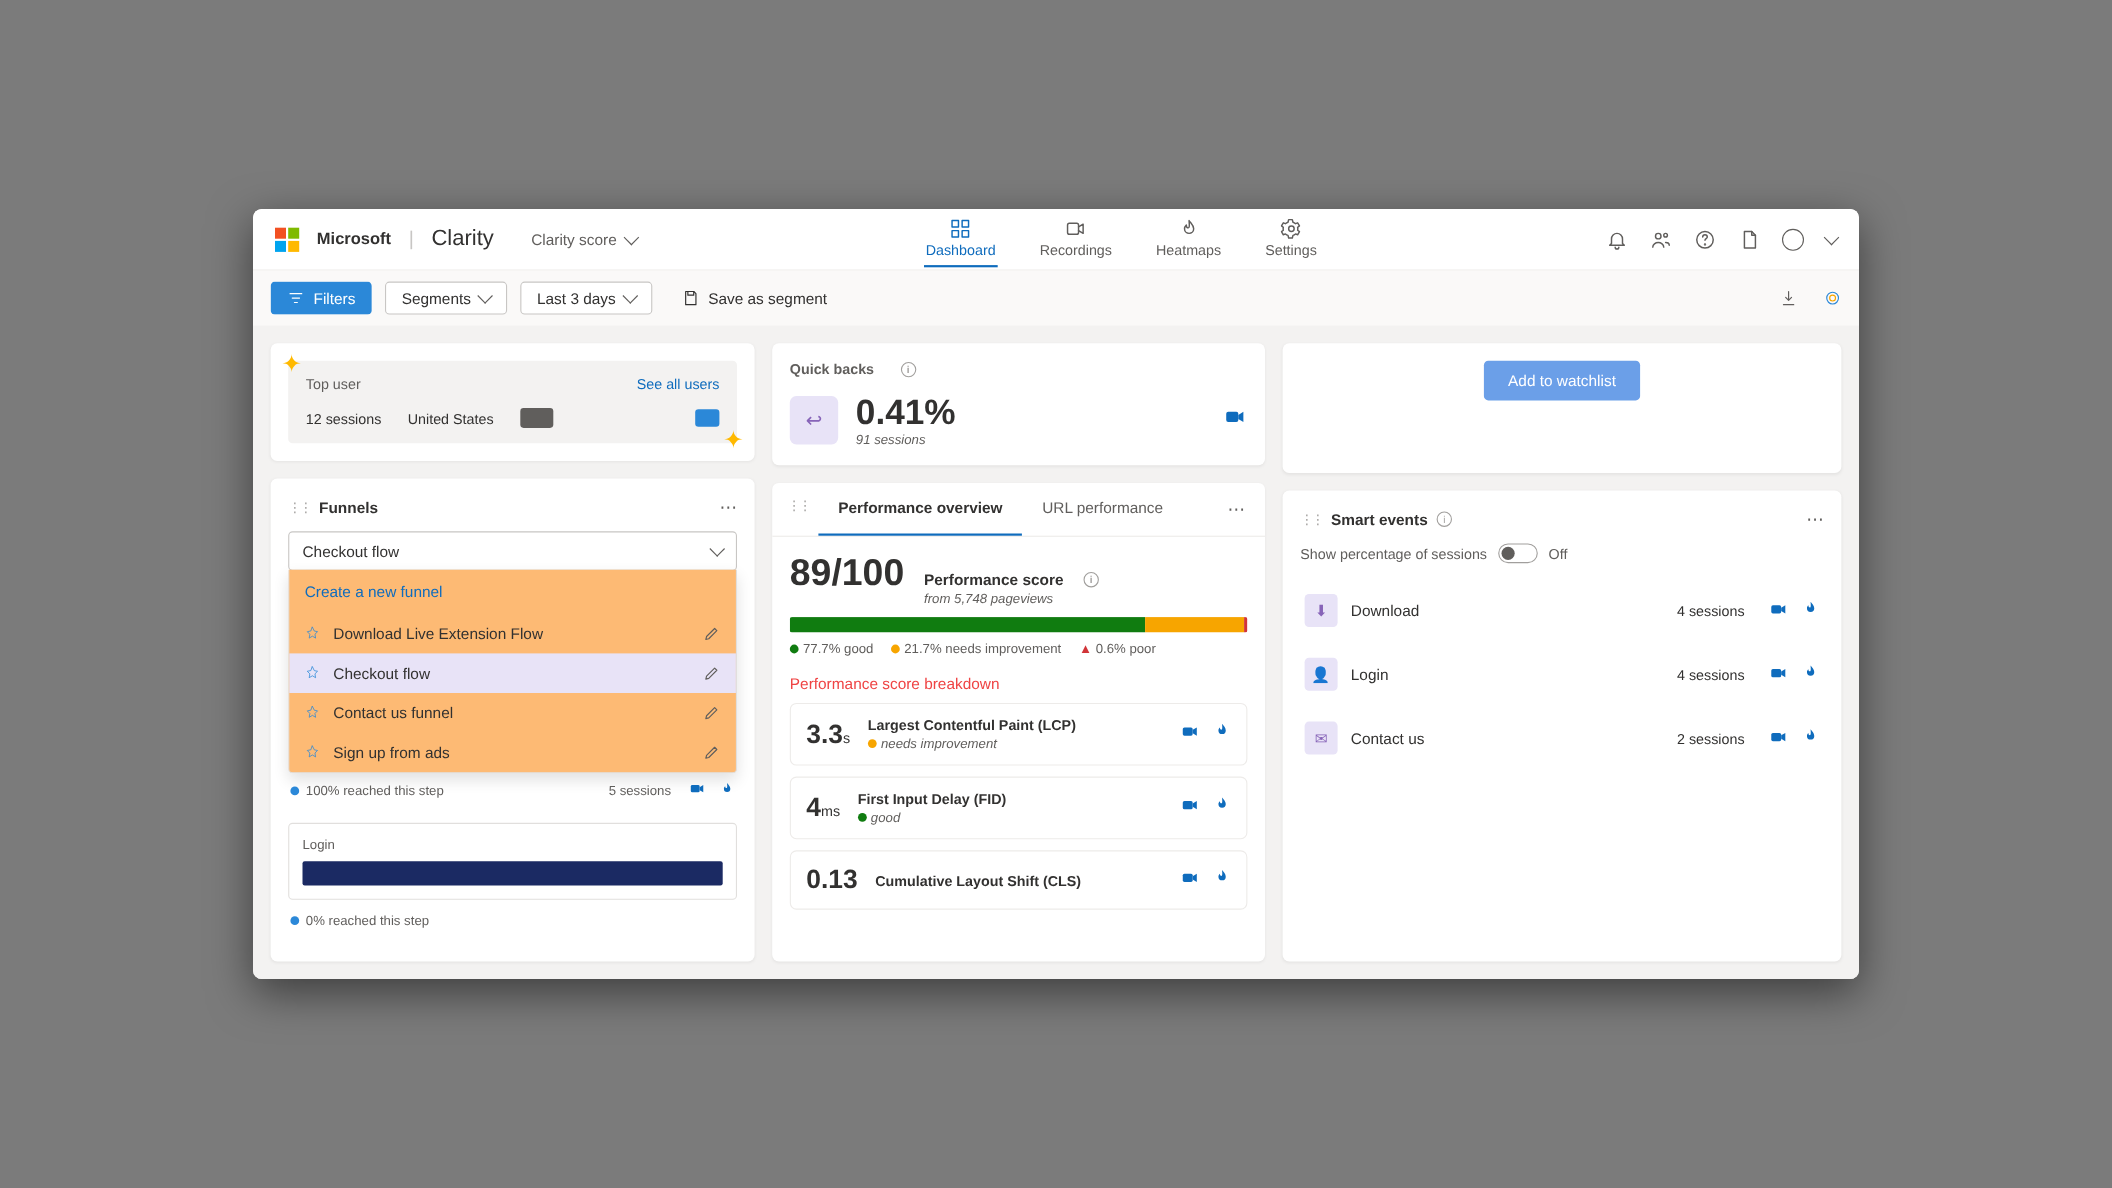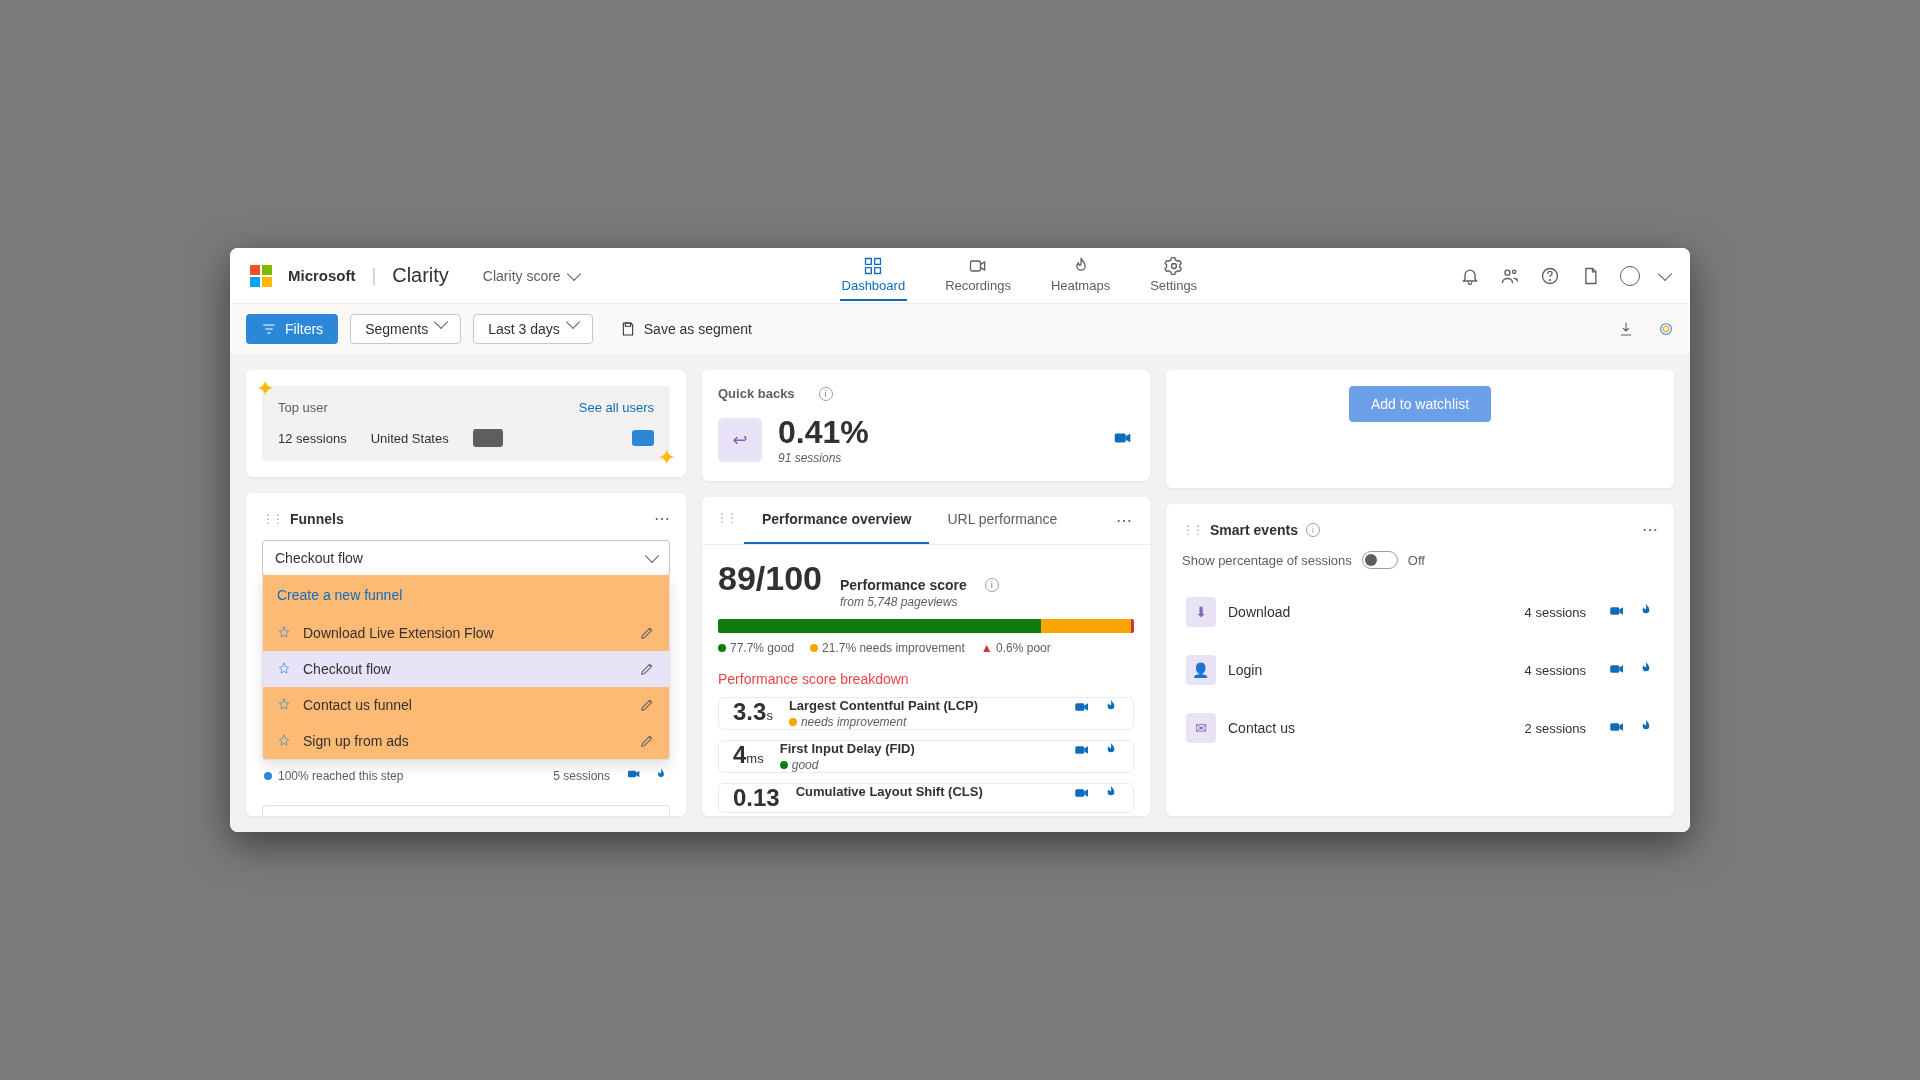--- a/index.html
+++ b/index.html
@@ -2,41 +2,41 @@
 <html><head>
 <meta charset="utf-8">
 <style>
 * { margin:0; padding:0; box-sizing:border-box; font-family:"Segoe UI",-apple-system,sans-serif; }
 body { background:#3a3a3a; position:relative; width:1920px; height:1080px; overflow:hidden; }
 
 
 .bg-dim { position:absolute; inset:0; filter:blur(1px) brightness(.5); transform:scale(1.32); transform-origin:center; background:#f5f5f5; }
 
 
-.modal { position:absolute; left:50%; top:50%; transform:translate(-50%,-50%); width:1460px; height:584px; background:#faf9f8; border-radius:8px; box-shadow:0 12px 40px rgba(0,0,0,.5); overflow:hidden; }
+.modal { position:absolute; left:50%; top:50%; transform:translate(-50%,-50%); width:1460px; height:700px; background:#faf9f8; border-radius:8px; box-shadow:0 12px 40px rgba(0,0,0,.5); overflow:hidden; }
 
 .topbar { height:56px; display:flex; align-items:center; padding:0 20px; gap:16px; background:#fff; border-bottom:1px solid #edebe9; }
 .ms-logo { width:22px; height:22px; display:grid; grid-template:1fr 1fr/1fr 1fr; gap:2px; }
 .ms-logo span:nth-child(1){background:#f25022}.ms-logo span:nth-child(2){background:#7fba00}.ms-logo span:nth-child(3){background:#00a4ef}.ms-logo span:nth-child(4){background:#ffb900}
 .brand-sep{color:#c8c6c4;font-size:18px}
 .brand{font-size:20px;font-weight:400;color:#323130}
 .proj-dd{display:flex;align-items:center;gap:8px;color:#605e5c;font-size:14px;margin-left:18px;cursor:pointer}
 .chev{width:10px;height:10px;border-right:1.6px solid #605e5c;border-bottom:1.6px solid #605e5c;transform:rotate(45deg);margin-top:-4px}
 
 .navtabs{display:flex;gap:36px;margin-left:auto;margin-right:auto}
 .navtab{display:flex;flex-direction:column;align-items:center;gap:2px;color:#605e5c;font-size:13px;cursor:pointer;padding:6px 2px;border-bottom:2px solid transparent}
 .navtab.active{color:#0f6cbd;border-bottom-color:#0f6cbd}
 .navtab svg{width:20px;height:20px}
 
 .top-icons{display:flex;gap:20px;align-items:center;color:#605e5c}
 .top-icons svg,.top-icons .avatar{width:20px;height:20px;cursor:pointer}
 .avatar{border:1.5px solid #605e5c;border-radius:50%}
 
 .filterbar{height:50px;display:flex;align-items:center;padding:0 16px;gap:12px;background:#faf9f8}
-.btn{display:flex;gap:8px;padding:6px 14px;border-radius:4px;font-size:14px;cursor:pointer;border:1px solid transparent}
+.btn{display:flex;align-items:center;gap:8px;padding:6px 14px;border-radius:4px;font-size:14px;cursor:pointer;border:1px solid transparent}
 .btn-primary{background:#2b88d8;color:#fff}
 .btn-outline{background:#fff;border-color:#c8c6c4;color:#323130}
 .btn-ghost{color:#323130}
 .filterbar .spacer{flex:1}
 .icon-sm{width:16px;height:16px}
 
 .content{display:flex;gap:16px;padding:16px;height:calc(100% - 106px);overflow:hidden;background:#f3f2f1}
 .col{display:flex;flex-direction:column;gap:16px}
 .col-a{width:440px}.col-b{width:448px}.col-c{flex:1}
 
@@ -97,21 +97,21 @@
 .score-col{display:flex;flex-direction:column;gap:2px}
 .score-lbl{font-size:14px;font-weight:600;color:#323130;display:flex;align-items:center;gap:18px}
 .score-sub{font-size:12px;color:#605e5c;font-style:italic}
 .pf-bar{height:14px;display:flex;border-radius:2px;overflow:hidden;margin-bottom:8px}
 .pf-bar .g{background:#107c10}.pf-bar .y{background:#f7a500}.pf-bar .r{background:#d13438}
 .pf-legend{display:flex;gap:16px;font-size:12px;color:#605e5c;align-items:center;margin-bottom:16px}
 .dot{width:8px;height:8px;border-radius:50%;display:inline-block;margin-right:4px}
 .dot.g{background:#107c10}.dot.y{background:#f7a500}
 .warn-tri{color:#d13438}
 .pf-break{font-size:14px;color:#ef4444;margin-bottom:10px}
-.metric{border:1px solid #edebe9;border-radius:6px;padding:0 14px;display:flex;align-items:flex-start;gap:16px;margin-bottom:10px}
+.metric{border:1px solid #edebe9;border-radius:6px;padding:12px 14px;display:flex;align-items:center;gap:16px;margin-bottom:10px}
 .metric-v{font-size:24px;font-weight:700;color:#323130}
 .metric-v small{font-size:13px;font-weight:400}
 .metric-col{display:flex;flex-direction:column;gap:2px}
 .metric-name{font-size:13px;font-weight:600;color:#323130}
 .metric-status{font-size:12px;font-style:italic;color:#605e5c}
 .metric-icons{margin-left:auto;display:flex;gap:12px;color:#0f6cbd}
 
 
 .toggle-row{display:flex;align-items:center;gap:10px;font-size:13px;color:#605e5c;margin-bottom:14px}
 .toggle{width:36px;height:18px;border:1px solid #a19f9d;border-radius:10px;position:relative}

